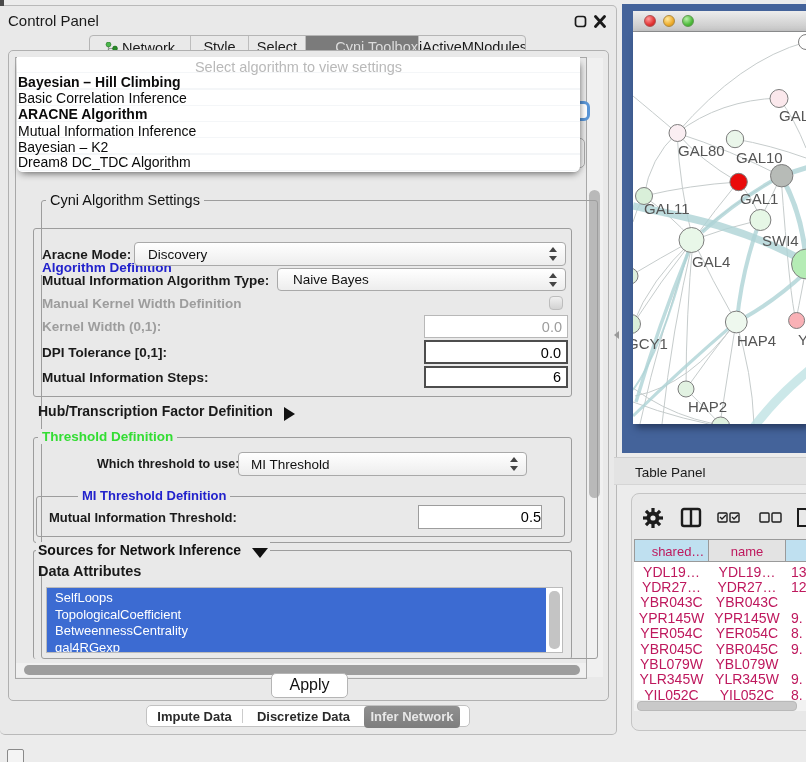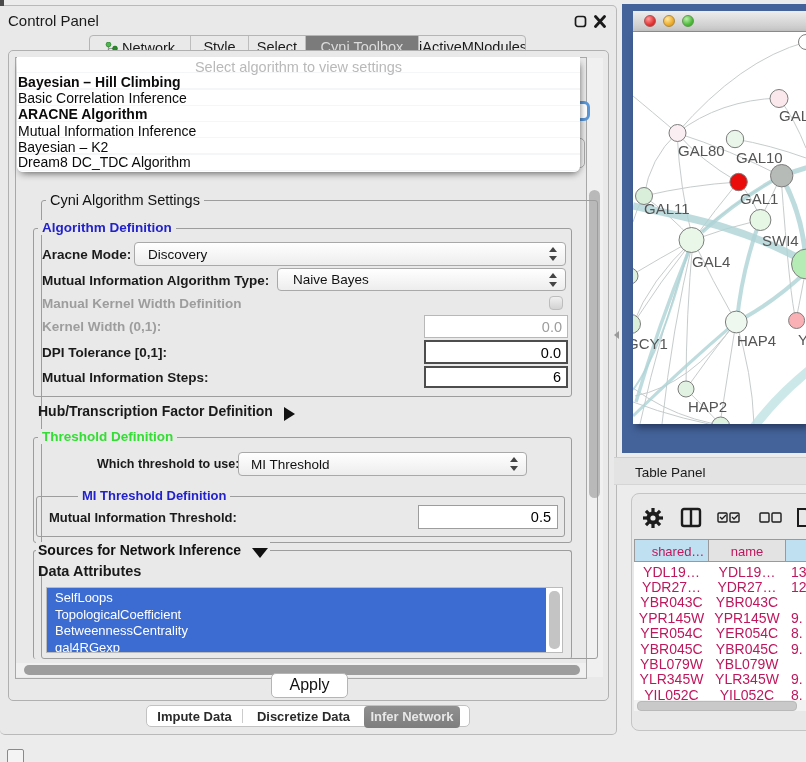--- a/index.html
+++ b/index.html
@@ -10,21 +10,21 @@
   background:#e9e9e9;border:1px solid #b9b9b9;border-left:none;
   border-radius:0 5px 5px 5px;box-sizing:border-box;}
 #cptitle{position:absolute;left:8px;top:6px;font-size:15px;color:#1a1a1a;}
 
 .tabrow{position:absolute;top:29px;left:89px;height:24px;display:flex;
   font-size:14.5px;color:#1a1a1a;background:#e9e9e9;
   border:1px solid #b5b5b5;border-radius:4px;overflow:hidden;box-sizing:border-box;}
 .tab{box-sizing:border-box;padding-top:3px;height:22px;border-right:1px solid #bdbdbd;
   text-align:center;}
 .tab:last-child{border-right:none;}
-.tab.sel{background:#7b7b7b;color:#dcdcdc;}
+.tab.sel{background:#7b7b7b;color:#dcdcdc;text-align:right;}
 
 #outerpanel{position:absolute;left:8px;top:44px;width:601px;height:651px;
   border:1px solid #b0b0b0;border-radius:5px;box-sizing:border-box;background:#e9e9e9;}
 #viewport{position:absolute;left:6px;top:6px;width:572px;height:622px;
   border:1px solid #a8a8a8;box-sizing:border-box;background:#e9e9e9;}
 #vsb{position:absolute;left:578px;top:7px;width:16px;height:619px;background:#f0f0f0;}
 #vsbthumb{position:absolute;left:2px;top:132px;width:11px;height:308px;
   background:#b9b9b9;border-radius:6px;}
 #hsb{position:absolute;left:7px;top:612px;width:570px;height:14px;background:#f0f0f0;}
 #hsbthumb{position:absolute;left:8px;top:2px;width:556px;height:10px;
@@ -135,21 +135,21 @@
 
 <div id="content">
   <div id="hidcombo"></div>
   <div id="hidbox"></div>
 
   <div class="group" style="left:21px;top:200px;width:557px;height:459px;margin-left:20px;">
     <div class="gtitle" style="left:4px;color:#111;font-size:14.5px;">Cyni Algorithm Settings</div>
   </div>
 
   <div class="group" style="left:33px;top:228px;width:539px;height:169px;">
-    <div class="gtitle" style="left:4px;color:#2222cc;font-weight:bold;font-size:13.5px;">Algorithm Definition</div>
+    <div class="gtitle" style="left:4px;color:#2222cc;font-weight:bold;font-size:13.5px;margin-top:40px;">Algorithm Definition</div>
   </div>
   <div class="lbl" style="left:42px;top:247px;">Aracne Mode:</div>
   <div class="combo" style="left:134px;top:242px;width:432px;height:24px;">
     <span class="ctext" style="left:13px;">Discovery</span>
         <span class="arrows"></span>
       </div>
   <div class="lbl" style="left:42px;top:273px;">Mutual Information Algorithm Type:</div>
   <div class="combo" style="left:277px;top:268px;width:289px;height:23px;">
     <span class="ctext" style="left:15px;top:3px;">Naive Bayes</span>
         <span class="arrows"></span>
@@ -171,21 +171,21 @@
   </div>
   <div class="lbl" style="left:97px;top:457px;font-size:12.5px;">Which threshold to use:</div>
   <div class="combo" style="left:238px;top:452px;width:289px;height:24px;">
     <span class="ctext" style="left:12px;top:4px;">MI Threshold</span>
         <span class="arrows"></span>
       </div>
   <div class="group" style="left:36px;top:496px;width:529px;height:41px;">
     <div class="gtitle" style="left:5px;color:#2222cc;font-weight:bold;font-size:13px;margin-left:36px;">MI Threshold Definition</div>
   </div>
   <div class="lbl" style="left:49px;top:510px;font-size:13px;">Mutual Information Threshold:</div>
-  <div class="inp" style="left:418px;top:505px;width:140px;height:24px;border:1px solid #9d9d9d;color:#000;padding-right:6px;font-size:14.5px;">0.5</div>
+  <div class="inp" style="left:418px;top:505px;width:124px;height:24px;border:1px solid #9d9d9d;color:#000;padding-right:0;font-size:14.5px;">0.5</div>
 
   <div class="group" style="left:33px;top:550px;width:539px;height:109px;border-bottom:none;">
     <div class="gtitle" style="left:2px;color:#111;font-weight:bold;font-size:14px;padding:0 2px;">Sources for Network Inference
       <span style="display:inline-block;margin-left:7px;border:8px solid transparent;border-top:10px solid #111;vertical-align:-11px;"></span></div>
   </div>
   <div class="lbl" style="left:38px;top:563px;font-size:14.5px;">Data Attributes</div>
   <div style="position:absolute;left:46px;top:587px;width:517px;height:66px;background:#fff;
     border:1px solid #bbb;box-sizing:border-box;overflow:hidden;">
     <div style="position:absolute;left:0;top:0;width:499px;height:80px;background:#3c6bd2;
       color:#fff;font-size:13px;padding:2px 0 0 8px;line-height:16.6px;box-sizing:border-box;">

